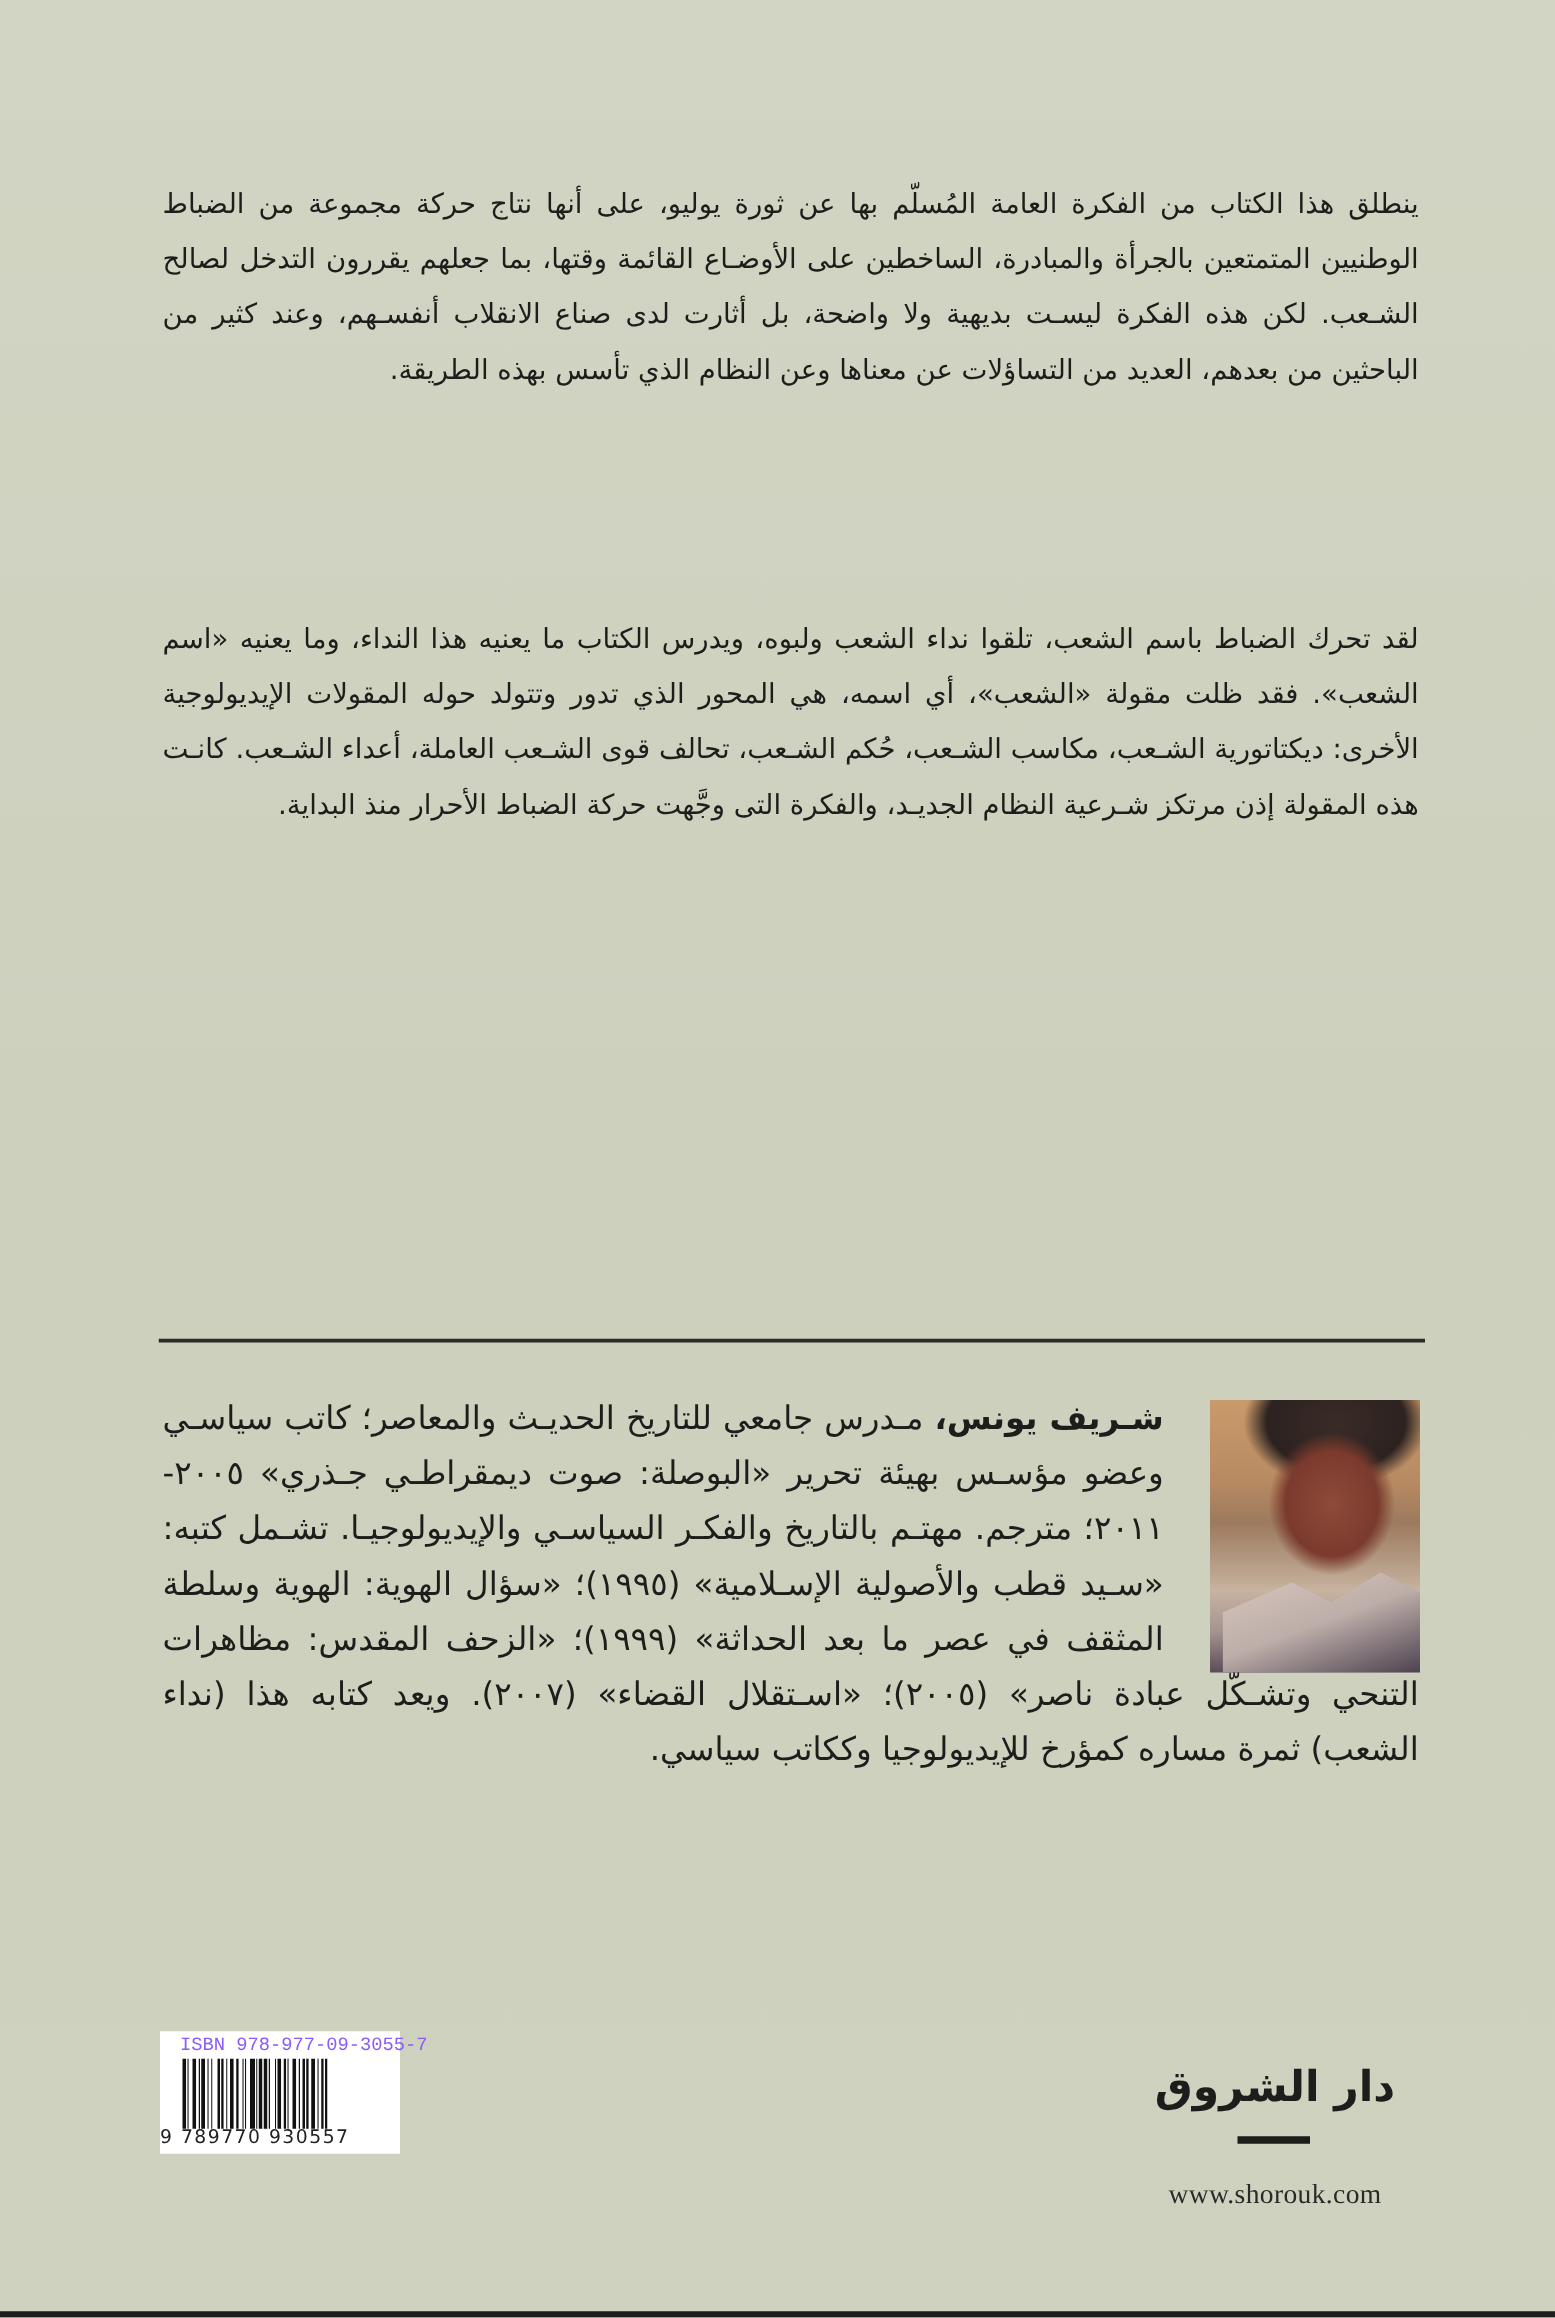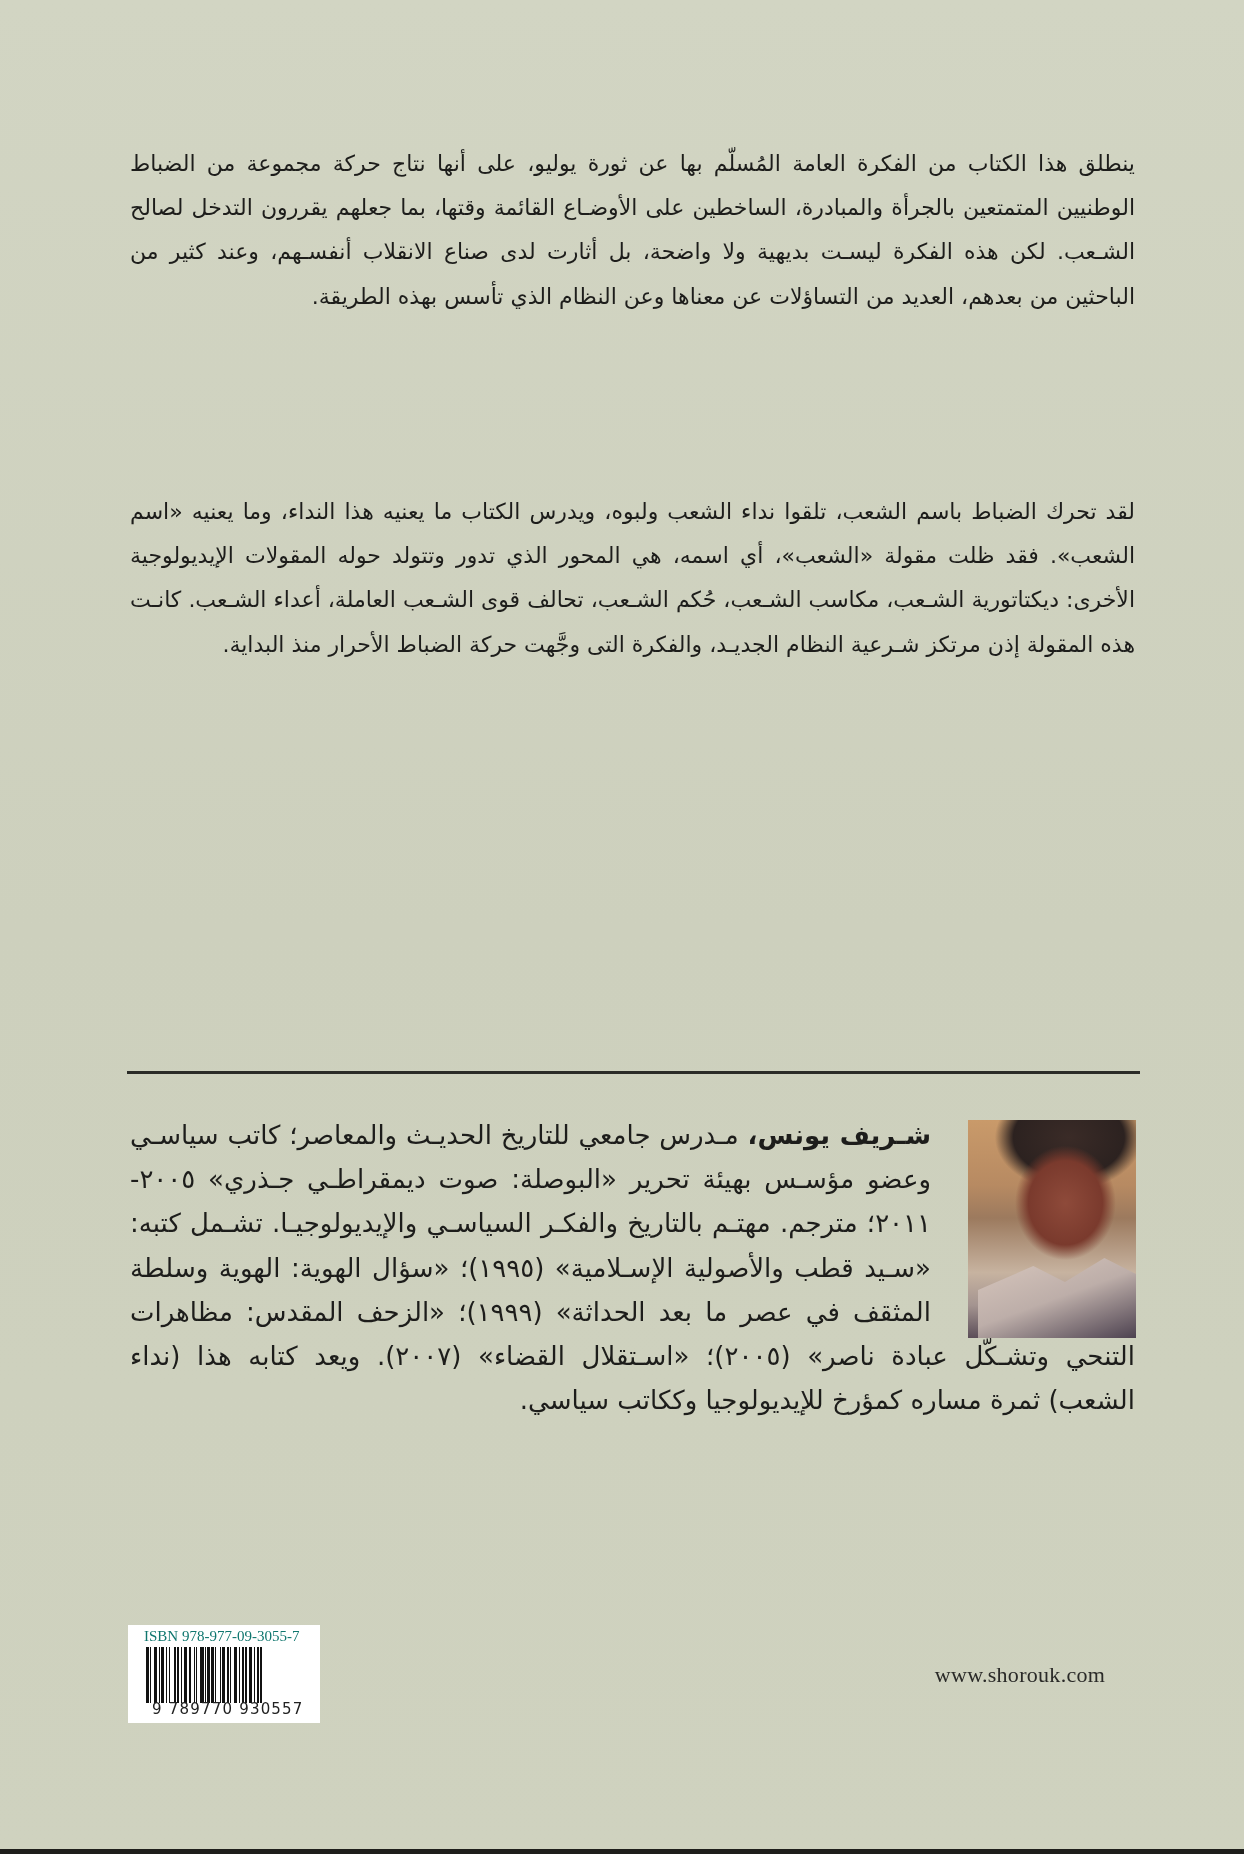--- a/index.html
+++ b/index.html
@@ -49,32 +49,32 @@
       position: absolute; left: 10px; bottom: 0; width: 158px; height: 80px;
       background: linear-gradient(160deg, #d8c7bd 0%, #bdaea9 50%, #4d4250 100%);
       clip-path: polygon(0 40%, 35% 10%, 55% 30%, 80% 0, 100% 20%, 100% 100%, 0 100%);
     }
     .barcode-box {
       position: absolute; left: 128px; top: 1625px; width: 192px; height: 98px;
       background: #ffffff;
     }
     .isbn-label {
       position: absolute; left: 16px; top: 3px;
-      font-family: Liberation Serif, serif; font-size: 15px; color: #0f766e;
+      font-family: Liberation Mono, monospace; font-size: 15px; color: #8b5cf6;
       white-space: nowrap;
     }
     .barcode-bars {
       position: absolute; left: 18px; top: 22px; width: 166px; height: 56px;
       display: flex; align-items: stretch;
     }
     .barcode-bars span { display: block; height: 100%; }
     .barcode-digits {
       position: absolute; left: 0; top: 75px; width: 190px;
       font-family: "DejaVu Sans", sans-serif; font-size: 15px; color: #222;
-      white-space: nowrap; letter-spacing: 1.2px; margin-left: 24px;
+      white-space: nowrap; letter-spacing: 1.2px;
     }
     .publisher {
       position: absolute; left: 905px; top: 1650px; width: 230px;
       text-align: center;
     }
     .publisher-logo {
       direction: rtl; font-size: 34px; font-weight: bold; color: #1d1d1b;
       line-height: 40px; display: inline-block; position: relative;
       padding-left: 0;
     }
@@ -173,17 +173,20 @@
         <span style="width: 2.5px; background: rgb(255, 255, 255);"></span>
         <span style="width: 1.25px; background: rgb(17, 17, 17);"></span>
         <span style="width: 1.25px; background: rgb(255, 255, 255);"></span>
         <span style="width: 2.5px; background: rgb(17, 17, 17);"></span>
         <span style="width: 2.5px; background: rgb(255, 255, 255);"></span>
       </div>
     <div class="barcode-digits">9 789770 930557</div>
   </div>
 
   <div class="publisher">
+    <div class="publisher-logo">
+      <span>دار الشروق</span><span class="kashida"></span>
+    </div>
     <div class="publisher-url">www.shorouk.com</div>
   </div>
 
   <div class="bottom-edge"></div>
 </div>
 
 </body></html>

